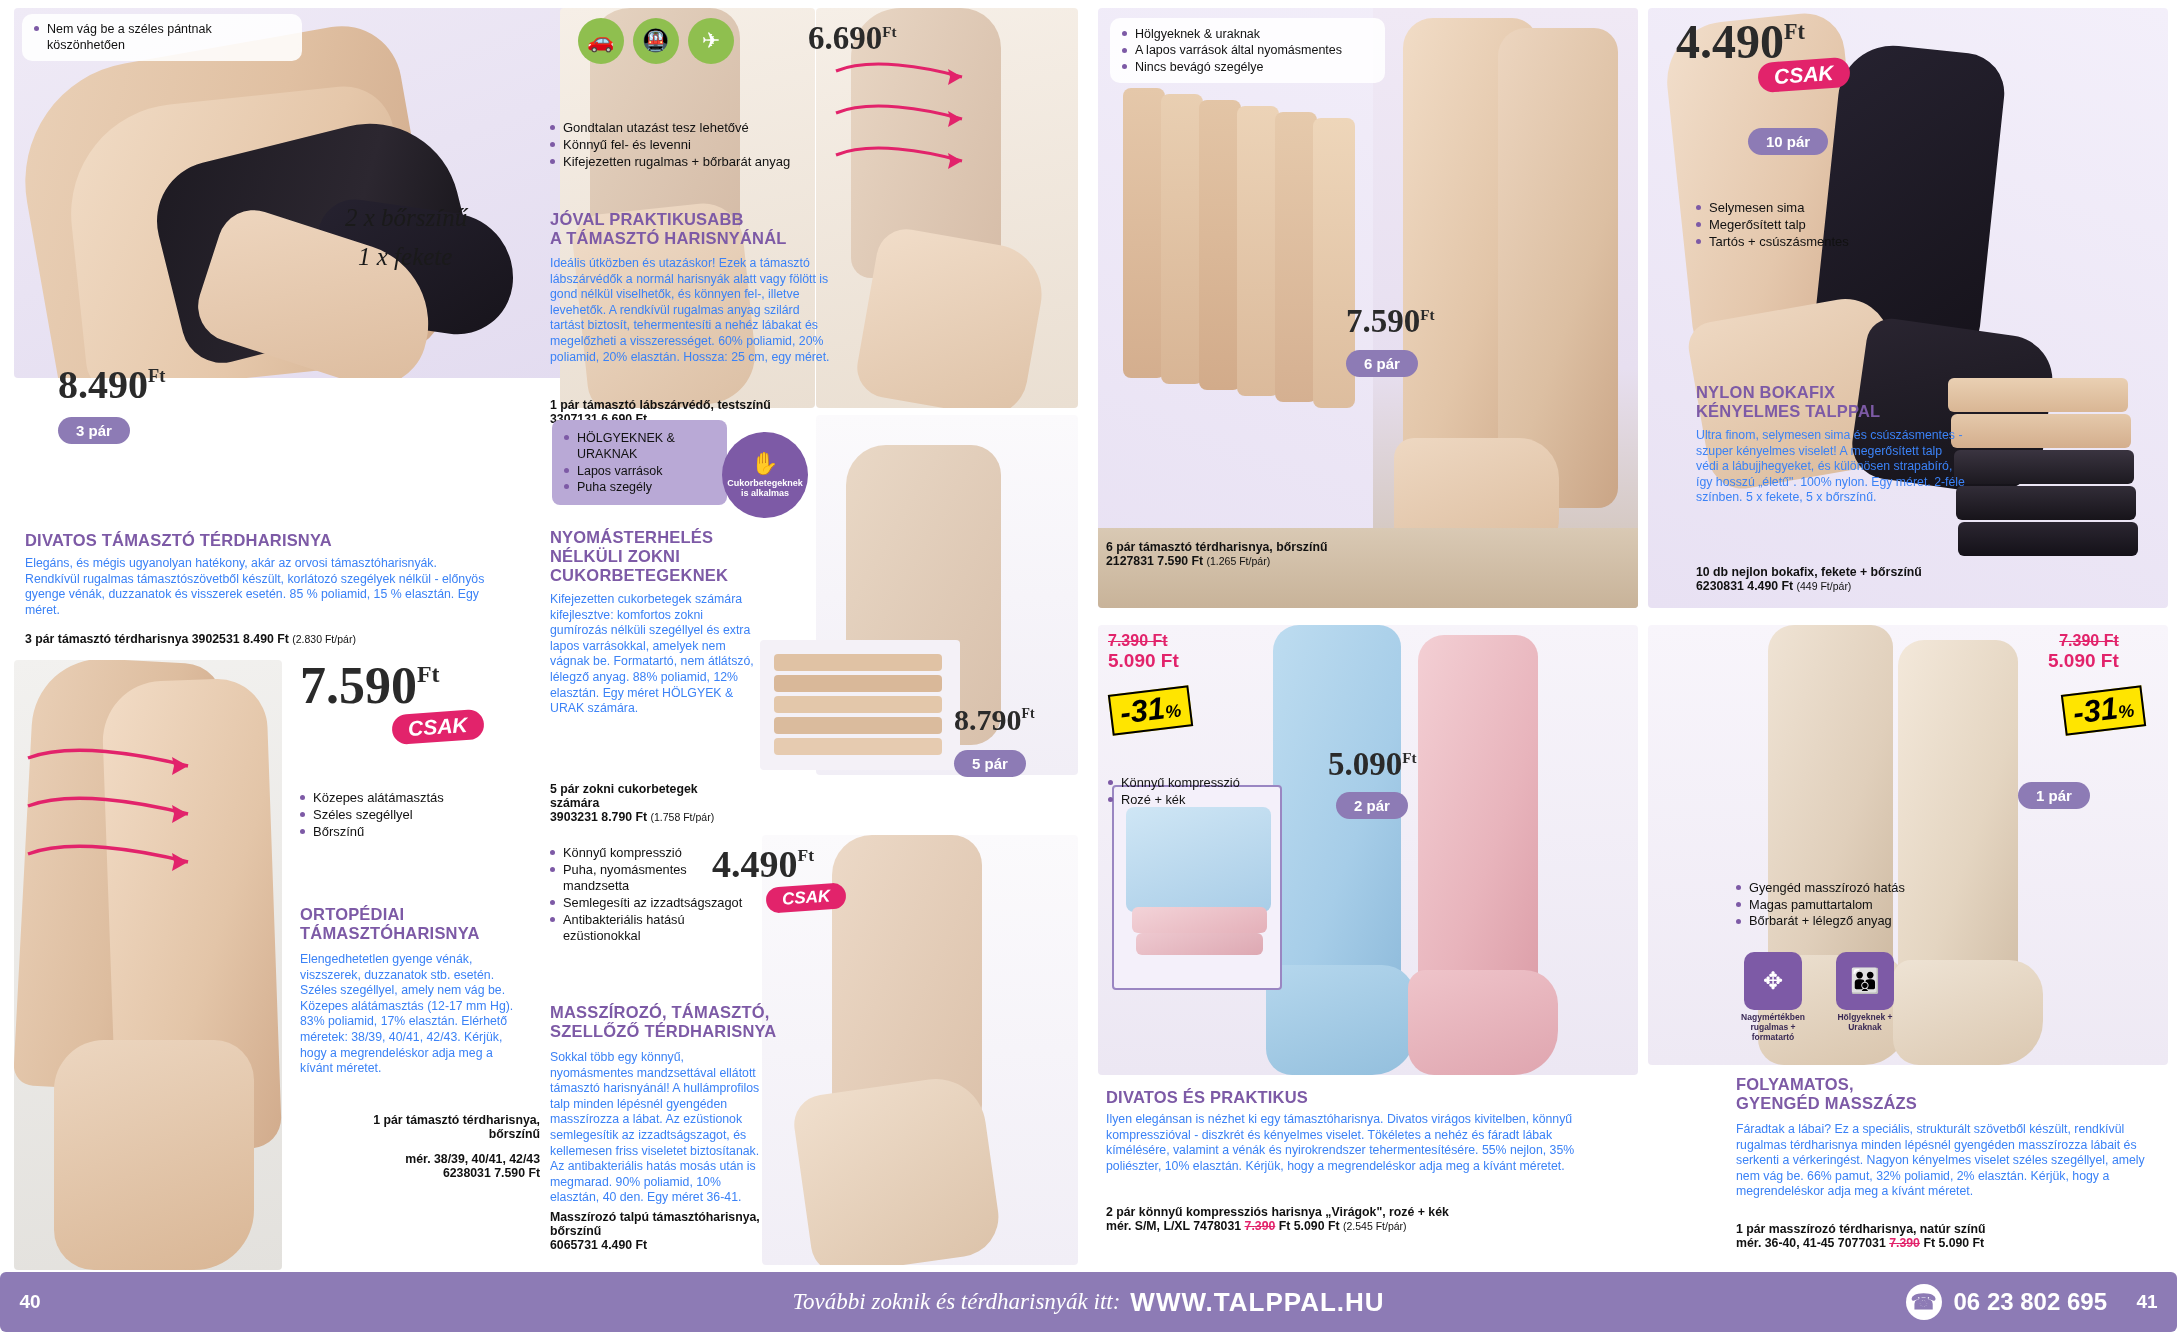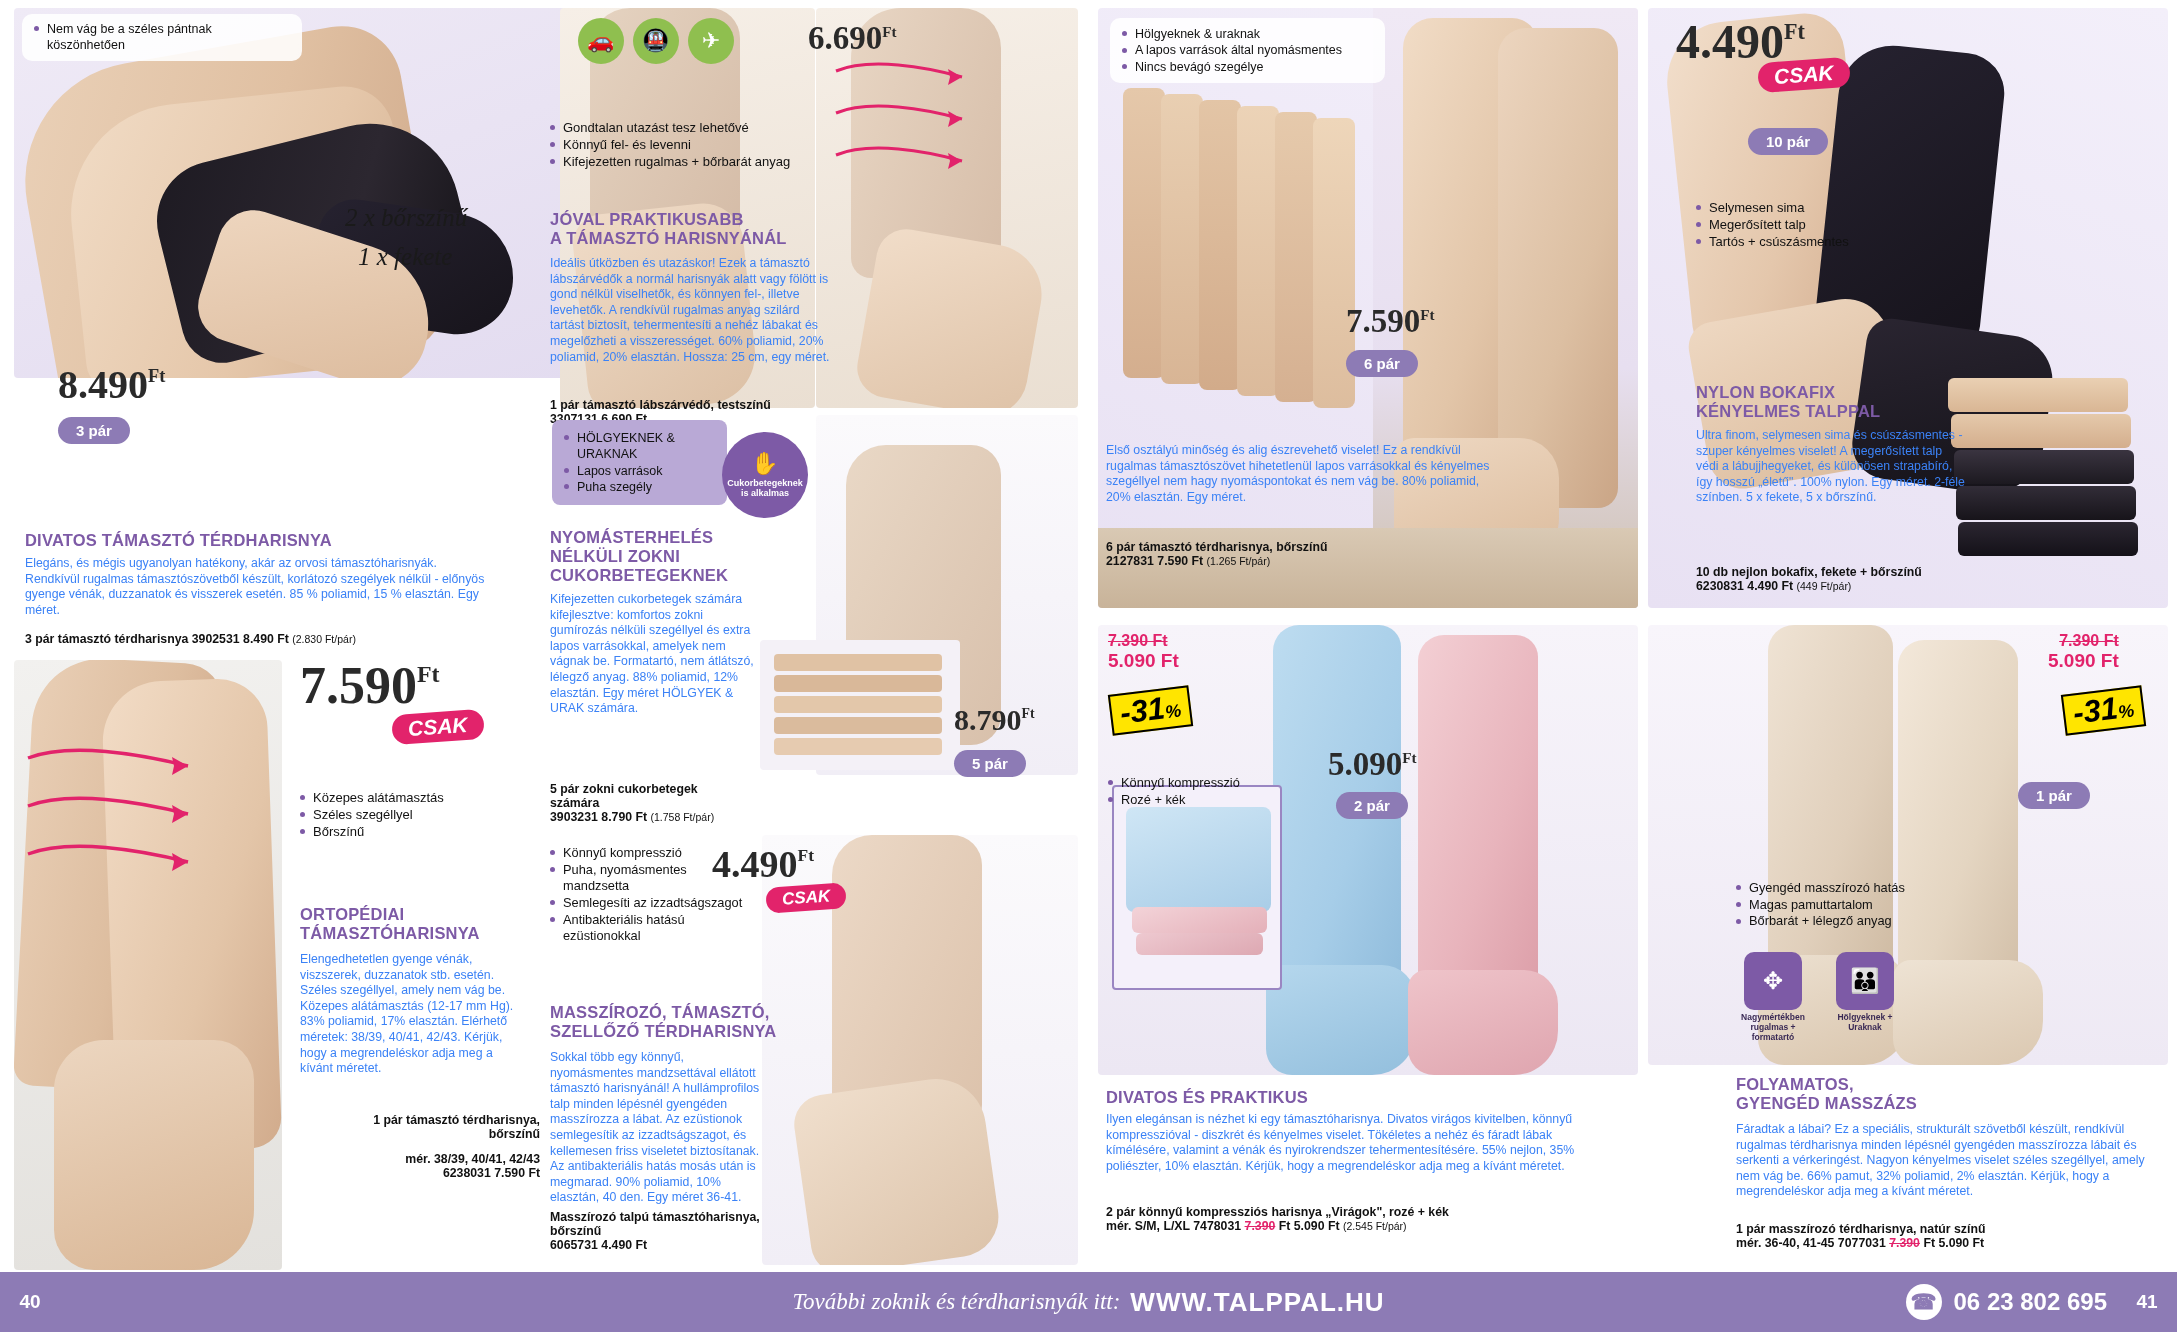--- a/index.html
+++ b/index.html
@@ -29,20 +29,21 @@
   }
   .leaf.right { width: 1089px; }
 
   
   .footer-bar {
     position: absolute; left: 0; bottom: 0;
     width: 2177px; height: 60px;
     background: #8d7bb5;
     display: flex; align-items: center;
     color: #ffffff;
+    border-radius: 6px;
   }
   .footer-pageno {
     width: 60px; text-align: center;
     font-size: 19px; font-weight: bold;
   }
   .footer-center {
     flex: 1; display: flex; align-items: center; justify-content: center;
     gap: 10px;
   }
   .footer-script {
@@ -448,21 +449,20 @@
           <li>A lapos varrások által nyomásmentes</li>
           <li>Nincs bevágó szegélye</li>
         </ul>
       </div>
       <div class="price" style="position:absolute;left:258px;top:305px;font-size:33px;">
         <span>7.590</span>
           <span class="ft">Ft</span>
       </div>
       <div class="pill" style="position:absolute;left:258px;top:350px;">6 pár</div>
 
-      <div class="body-txt" style="position:absolute;left:18px;top:443px;width:390px;font-size:12.3px;">Első osztályú minőség és alig észrevehető viselet! Ez a rendkívül rugalmas támasztószövet hihetetlenül lapos varrásokkal és kényelmes szegéllyel nem hagy nyomáspontokat és nem vág be. 80% poliamid, 20% elasztán. Egy méret.</div>
       <div class="code-line" style="position:absolute;left:18px;top:540px;width:400px;font-size:12.3px;font-weight:bold;">
         <div>6 pár támasztó térdharisnya, bőrszínű</div>
         <div>
           <span>2127831   7.590 Ft</span>
           <span style="font-weight:normal;font-size:10.5px;">(1.265 Ft/pár)</span>
         </div>
       </div>
 
       <div class="photo bg-lav2" style="left:560px;top:8px;width:520px;height:600px;border-radius:4px;">
         <div style="position:absolute;left:30px;top:10px;width:180px;height:330px;

